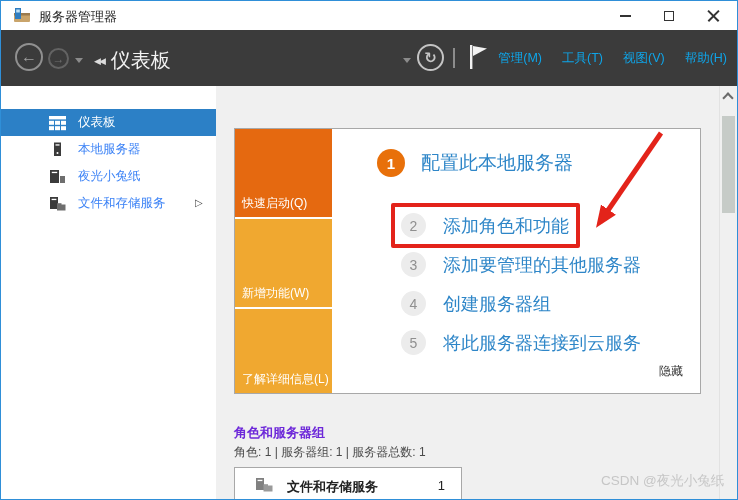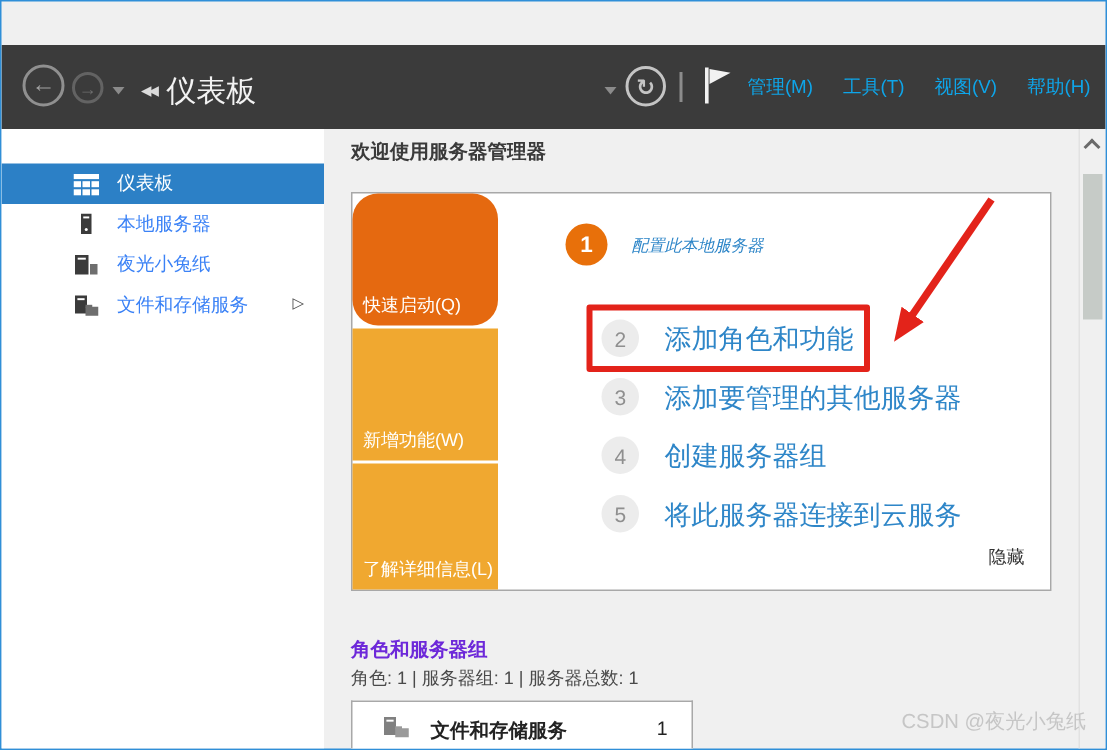--- a/index.html
+++ b/index.html
@@ -46,30 +46,30 @@
   .side-item .s-label { position:absolute; left:77px; font-size:12.5px; color:#3b82f6; }
   .side-item.selected { background:#2C80C6; }
   .side-item.selected .s-label { color:#FFFFFF; }
   .side-expand { position:absolute; left:194px; top:7px; font-size:10px; color:#4A4A4A; }
   
   .main-welcome { position:absolute; left:233px; top:91px; font-size:13px; font-weight:600; color:#3A3A3A; }
   .qs-tile { position:absolute; left:233px; top:127px; width:467px; height:266px; background:#FFFFFF; border:1px solid #A8A8A8; }
   .qs-col { position:absolute; left:0; top:0; width:97px; height:100%; }
   .qs-block { position:absolute; left:0; width:97px; cursor:default; }
   .qs-block .qb-label { position:absolute; left:7px; bottom:5px; color:#FFFFFF; font-size:12px; }
-  .qs-b1 { top:0; height:88px;border-radius:17px; }
+  .qs-b1 { top:0; height:88px; }
   .qs-b2 { top:90px; height:88px; }
   .qs-b3 { top:180px; bottom:0; }
   .step { position:absolute; display:flex; align-items:center; }
   .step-circle { border-radius:50%; display:flex; align-items:center; justify-content:center; flex:none; }
   .step1 .step-circle { width:28px; height:28px; background:#E8700A; color:#FFF; font-size:15px; font-weight:bold; }
   .step-gray .step-circle { width:25px; height:25px; background:#ECECEC; color:#8F8F8F; font-size:14px; }
   .step-link { color:#2E86C8; cursor:pointer; }
   .step1 { left:142px; top:20px; gap:16px; }
-  .step1 .step-link { font-size:11px; font-weight:500;font-style:italic; }
+  .step1 .step-link { font-size:19px; font-weight:500; }
   .step-gray { left:166px; gap:17px; }
   .step-gray .step-link { font-size:18px; }
   .step2 { top:84px; } .step3 { top:123px; } .step4 { top:162px; } .step5 { top:201px; }
   .hide-link { position:absolute; right:17px; bottom:13px; font-size:12px; color:#333; cursor:pointer; }
   
   .roles-title { position:absolute; left:233px; top:423px; font-size:13px; font-weight:600; color:#6d28d9; }
   .roles-sub { position:absolute; left:233px; top:443px; font-size:12px; color:#4A4A4A; }
   .fs-tile { position:absolute; left:233px; top:466px; width:228px; height:34px; background:#FFFFFF; border:1px solid #A8A8A8; border-bottom:none; cursor:default; }
   .fs-icon { position:absolute; left:20px; top:9px; width:18px; height:16px; }
   .fs-label { position:absolute; left:52px; top:10px; font-size:13px; font-weight:600; color:#222; }
@@ -81,20 +81,40 @@
   
   .anno-rect { position:absolute; left:390px; top:202px; width:189px; height:45px; border:4px solid #E3231A; border-radius:2px; pointer-events:none; }
   .anno-arrow { position:absolute; left:575px; top:118px; pointer-events:none; }
   .watermark { position:absolute; left:600px; top:471px; font-size:13.5px; color:#C6C6C6; }
 </style>
 </head>
 <body>
 
 <div id="window">
 
+  <div class="titlebar">
+    <svg class="titlebar-icon" viewBox="0 0 18 16">
+      <rect x="1" y="6" width="16" height="9" rx="1" fill="#C9A46B"></rect>
+      <rect x="1" y="6" width="16" height="2.5" fill="#9A7B4F"></rect>
+      <rect x="2" y="1" width="6" height="11" fill="#2E7CC0"></rect>
+      <rect x="3.2" y="2.5" width="3.6" height="3" fill="#BEE0F5"></rect>
+    </svg>
+    <span class="titlebar-title">服务器管理器</span>
+    <div class="win-controls">
+      <div class="win-btn">
+          <span class="glyph-min"></span>
+        </div>
+      <div class="win-btn">
+          <span class="glyph-max"></span>
+        </div>
+      <div class="win-btn">
+          <span class="glyph-close"></span>
+        </div>
+    </div>
+  </div>
 
   <div class="navbar">
     <div class="nav-circle back-btn">
         <span>←</span>
       </div>
     <div class="nav-circle fwd-btn">
         <span>→</span>
       </div>
     <div class="caret-down caret1"></div>
     <div class="breadcrumb-wrap">
@@ -152,21 +172,20 @@
         <rect x="1" y="1" width="8" height="12" fill="#3B3B3B"></rect>
         <rect x="2.6" y="2.8" width="4.8" height="1.3" fill="#FFF"></rect>
         <rect x="8" y="7.2" width="4.5" height="2" fill="#6E6E6E"></rect>
         <rect x="8" y="8.5" width="8.5" height="6" fill="#6E6E6E"></rect>
       </svg>
       <span class="s-label">文件和存储服务</span>
       <span class="side-expand">▷</span>
     </div>
   </div>
 
-  <div class="main-welcome">欢迎使用服务器管理器</div>
 
   <div class="qs-tile">
     <div class="qs-col">
       <div class="qs-block qs-b1" style="background:#E56910;">
         <span class="qb-label">快速启动(Q)</span>
       </div>
       <div class="qs-block qs-b2" style="background:#F0A830;">
         <span class="qb-label">新增功能(W)</span>
       </div>
       <div class="qs-block qs-b3" style="background:#F0A830;">

